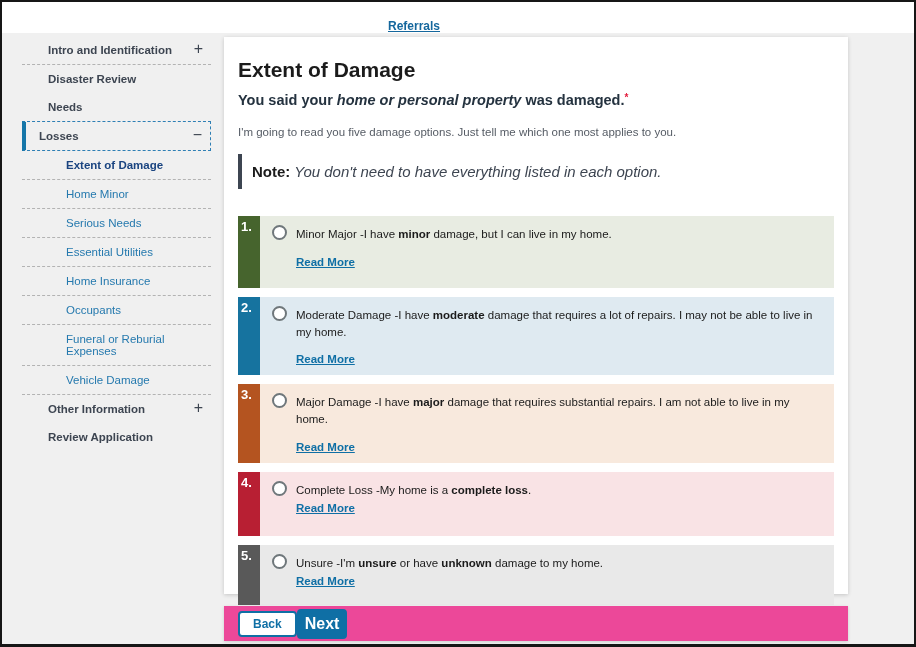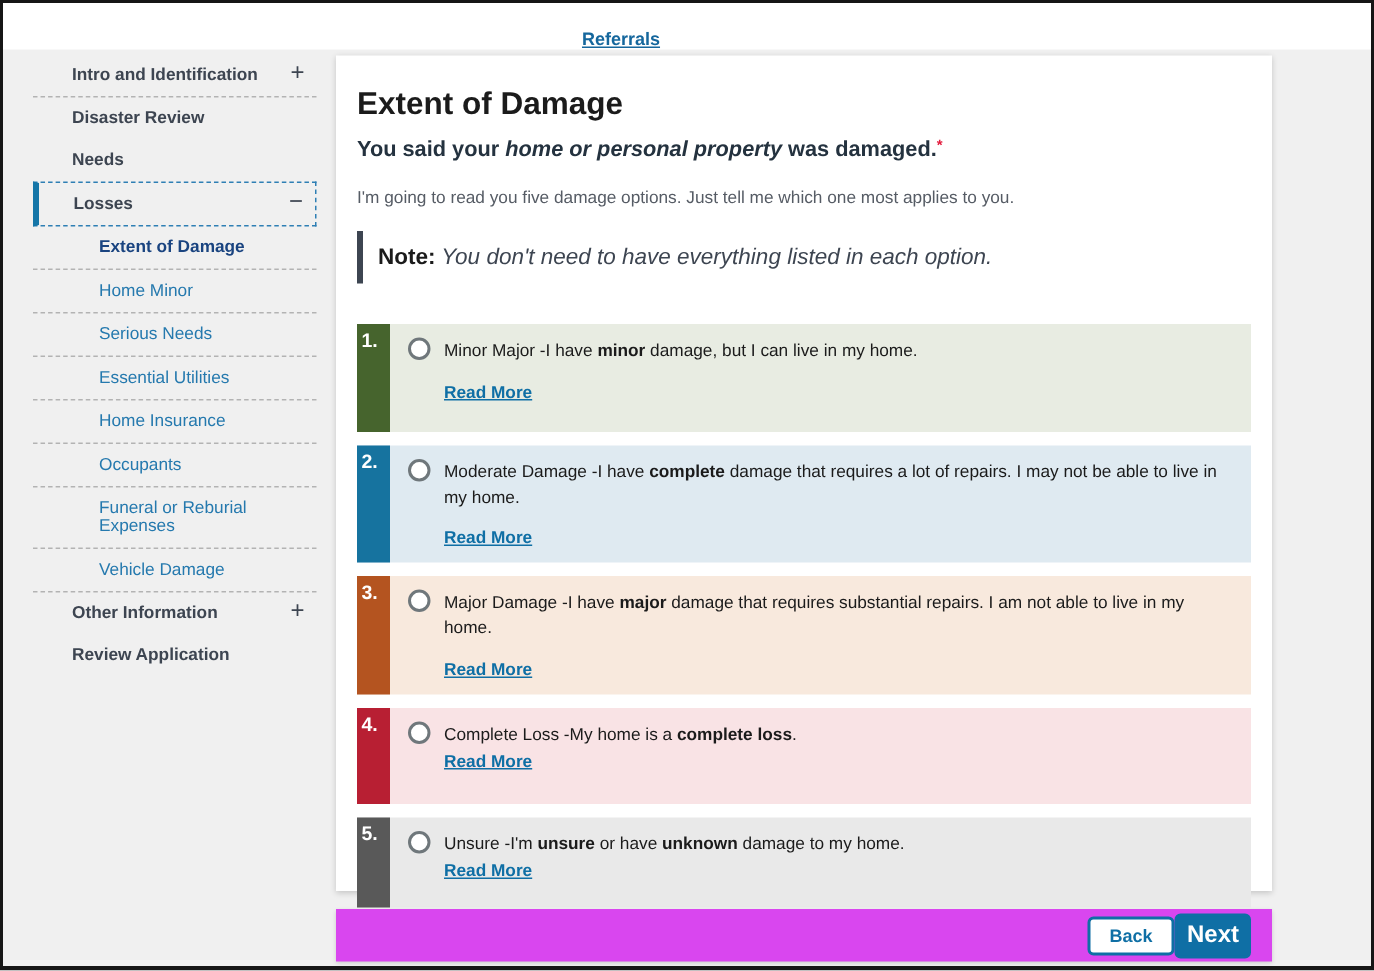--- a/index.html
+++ b/index.html
@@ -35,21 +35,21 @@
     font-size:16px; font-weight:400; color:#3d4551;
   }
   .nav-sub {
     position:relative; padding:8px 4px 8px 44px;
     font-size:11.5px; font-weight:400; color:#2579ae; cursor:pointer;
   }
   .nav-sub.active { color:#1a4480; font-weight:700; }
   .dashed { border-bottom:1px dashed #b3b3b3; }
   .nav-item.selected {
     border:1px dashed #2e7fb4; border-left:4px solid #1576a8;
-    padding-left:23px; background:#f0f0f0;
+    padding-left:13px; background:#f0f0f0;
   }
 
   
   .card {
     position:absolute; left:222px; top:35px; width:624px; height:557px;
     background:#fff; box-shadow:0 1px 4px rgba(0,0,0,.18);
     padding:13px 14px 10px 14px;
   }
   .page-title { font-size:21px; font-weight:600; color:#1b1b1b; margin:8px 0 10px; }
   .question { font-size:14.5px; font-weight:600; color:#24323f; margin-bottom:18px; }
@@ -81,22 +81,22 @@
   .opt-label { font-size:11.5px; color:#1b1b1b; line-height:1.45; padding-top:1px; }
   .read-more {
     display:inline-block; margin:13px 0 0 24px; color:#0f6fa5;
     font-weight:700; font-size:11.5px; text-decoration:underline; cursor:pointer;
   }
   .option.h64 .read-more, .option.h60 .read-more { margin-top:4px; }
 
   
   .footer {
     position:absolute; left:222px; top:604px; width:624px; height:35px;
-    background:#d946ef; box-shadow:0 1px 3px rgba(0,0,0,.15);
-    display:flex; align-items:center; justify-content:flex-end;
+    background:#ec4899; box-shadow:0 1px 3px rgba(0,0,0,.15);
+    display:flex; align-items:center; justify-content:flex-start;
     padding:0 14px;
   }
   .btn-back {
     background:#fff; border:2px solid #0f6fa5; color:#0f6fa5;
     font-weight:700; font-size:12px; padding:4px 13px; border-radius:4px;
     font-family:"Liberation Sans", sans-serif; cursor:pointer;
   }
   .btn-next {
     background:#0f6fa5; border:2px solid #0f6fa5; color:#fff;
     font-weight:700; font-size:16px; padding:4px 6px; border-radius:4px;
@@ -170,21 +170,21 @@
         </div>
         <span class="read-more">Read More</span>
       </div>
     </div>
 
     <div class="option" style="background-color: rgb(223, 234, 241);">
       <div class="strip" style="background-color: rgb(22, 115, 159);">2.</div>
       <div class="opt-body">
         <div class="opt-line">
           <span class="radio"></span>
-          <span class="opt-label"><span>Moderate Damage -I have </span><b>complete</b><span> damage that requires a lot of repairs. I may not be able to live in my home.</span></span>
+          <span class="opt-label"><span>Moderate Damage -I have </span><b>moderate</b><span> damage that requires a lot of repairs. I may not be able to live in my home.</span></span>
         </div>
         <span class="read-more">Read More</span>
       </div>
     </div>
 
     <div class="option" style="background-color: rgb(248, 233, 221);">
       <div class="strip" style="background-color: rgb(180, 84, 32);">3.</div>
       <div class="opt-body">
         <div class="opt-line">
           <span class="radio"></span>

